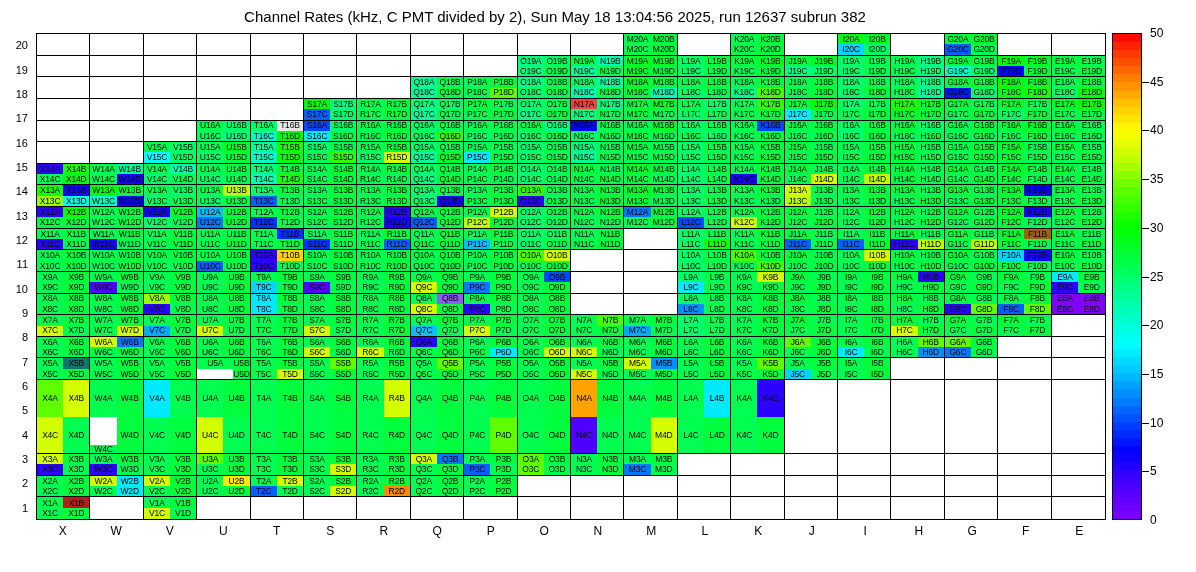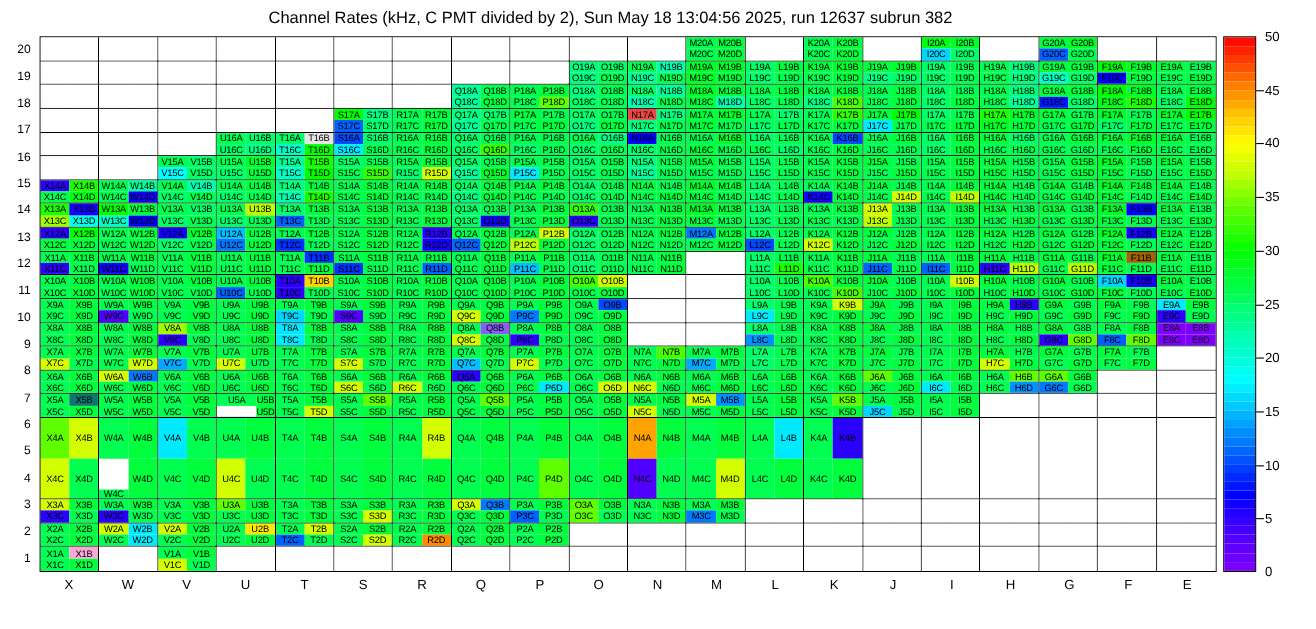--- a/index.html
+++ b/index.html
@@ -485,21 +485,21 @@
       </div>
       <div class="cell">
         <div class="sub" title="M17A = 27 kHz" style="background: rgb(0, 255, 60);">M17A</div>
         <div class="sub" title="M17B = 28 kHz" style="background: rgb(0, 255, 40);">M17B</div>
         <div class="sub" title="M17C = 27 kHz" style="background: rgb(0, 255, 60);">M17C</div>
         <div class="sub" title="M17D = 26 kHz" style="background: rgb(0, 255, 80);">M17D</div>
       </div>
       <div class="cell">
         <div class="sub" title="L17A = 26 kHz" style="background: rgb(0, 255, 80);">L17A</div>
         <div class="sub" title="L17B = 25 kHz" style="background: rgb(0, 255, 104);">L17B</div>
-        <div class="sub" title="L17C = 25 kHz" style="background: rgb(0, 255, 104);">L17C</div>
+        <div class="sub" title="L17C = 25 kHz" style="background: rgb(0, 255, 104); font-family: Liberation Serif, serif;">L17C</div>
         <div class="sub" title="L17D = 26 kHz" style="background: rgb(0, 255, 80);">L17D</div>
       </div>
       <div class="cell">
         <div class="sub" title="K17A = 26 kHz" style="background: rgb(0, 255, 80);">K17A</div>
         <div class="sub" title="K17B = 32 kHz" style="background: rgb(48, 255, 0);">K17B</div>
         <div class="sub" title="K17C = 26 kHz" style="background: rgb(0, 255, 80);">K17C</div>
         <div class="sub" title="K17D = 27 kHz" style="background: rgb(0, 255, 60);">K17D</div>
       </div>
       <div class="cell">
         <div class="sub" title="J17A = 27 kHz" style="background: rgb(0, 255, 60);">J17A</div>
@@ -2332,21 +2332,21 @@
         <div class="sub empty"></div>
       </div>
       <div class="cell lastcol">
         <div class="sub empty"></div>
         <div class="sub empty"></div>
         <div class="sub empty"></div>
         <div class="sub empty"></div>
       </div>
       <div class="cell lastrow">
         <div class="sub" title="X1A = 26 kHz" style="background: rgb(0, 255, 80);">X1A</div>
-        <div class="sub" title="X1B = 27 kHz" style="background: #f9a8d4;">X1B</div>
+        <div class="sub" title="X1B = 27 kHz" style="background: #b91c1c;">X1B</div>
         <div class="sub" title="X1C = 26 kHz" style="background: rgb(0, 255, 80);">X1C</div>
         <div class="sub" title="X1D = 27 kHz" style="background: rgb(0, 255, 60);">X1D</div>
       </div>
       <div class="cell lastrow">
         <div class="sub empty"></div>
         <div class="sub empty"></div>
         <div class="sub empty"></div>
         <div class="sub empty"></div>
       </div>
       <div class="cell lastrow">

